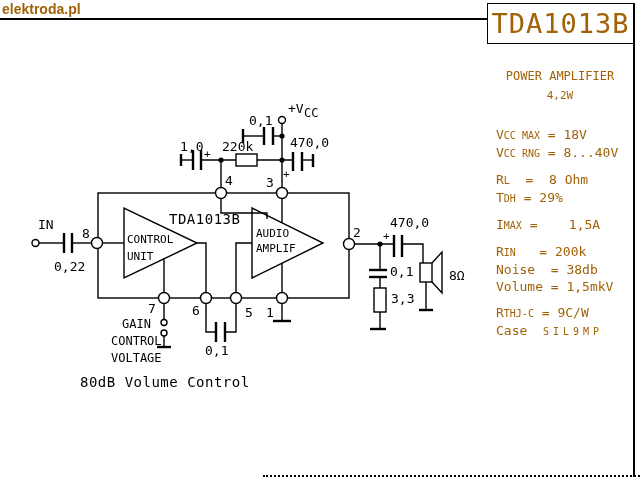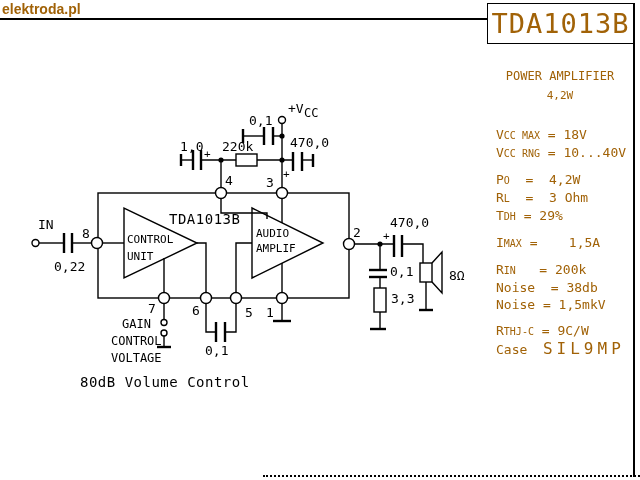--- a/index.html
+++ b/index.html
@@ -12,21 +12,21 @@
              display:flex;align-items:center;justify-content:center;}
   .title-box span{font-size:27px;letter-spacing:1px;}
   .panel-border{position:absolute;left:633px;top:3px;width:0;height:474px;border-left:2px solid #000;}
   .bottom-dotted{position:absolute;left:263px;top:475px;width:377px;height:0;border-top:2px dotted #000;}
   .panel-sub1{position:absolute;left:487px;top:69px;width:146px;text-align:center;font-size:12px;white-space:pre;}
   .panel-sub2{position:absolute;left:487px;top:89px;width:146px;text-align:center;font-size:11px;white-space:pre;}
   .spec-list{position:absolute;left:496px;top:126px;}
   .spec-group{margin-bottom:9px;}
   .spec-line{font-size:13px;line-height:17px;white-space:pre;}
   .spec-line .sub{font-size:10px;}
-  .spec-line .wide{letter-spacing:4px;font-size:16px;}
+  .spec-line .wide{letter-spacing:4px;font-size:10px;}
   svg{position:absolute;left:0;top:0;}
   svg text{fill:#000;font-family:"DejaVu Sans Mono",monospace;}
   .t11{font-size:11px;}
   .t12{font-size:12px;}
   .t13{font-size:13px;}
   .t14{font-size:14px;letter-spacing:0.5px;}
   .wire{stroke:#000;stroke-width:1.4;fill:none;}
   .plate{stroke:#000;stroke-width:2.4;fill:none;}
   .gnd{stroke:#000;stroke-width:2.4;fill:none;}
   .sym{stroke:#000;stroke-width:1.4;fill:#fff;}
@@ -46,34 +46,33 @@
   </div>
   <div class="panel-border"></div>
   <div class="bottom-dotted"></div>
 
   <div class="panel-sub1">POWER AMPLIFIER</div>
   <div class="panel-sub2">4,2W</div>
 
   <div class="spec-list">
       <div class="spec-group">
         <div class="spec-line"><span>V</span><span class="sub">CC MAX</span><span> = 18V</span></div>
-        <div class="spec-line"><span>V</span><span class="sub">CC RNG</span><span> = 10...40V</span></div>
-      </div>
-      <div class="spec-group">
-        <div class="spec-line"><span>P</span><span class="sub">O</span><span>  =  4,2W</span></div>
-        <div class="spec-line"><span>R</span><span class="sub">L</span><span>  =  3 Ohm</span></div>
+        <div class="spec-line"><span>V</span><span class="sub">CC RNG</span><span> = 8...40V</span></div>
+      </div>
+      <div class="spec-group">
+        <div class="spec-line"><span>R</span><span class="sub">L</span><span>  =  8 Ohm</span></div>
         <div class="spec-line"><span>T</span><span class="sub">DH</span><span> = 29%</span></div>
       </div>
       <div class="spec-group">
         <div class="spec-line"><span>I</span><span class="sub">MAX</span><span> =    1,5A</span></div>
       </div>
       <div class="spec-group">
         <div class="spec-line"><span>R</span><span class="sub">IN</span><span>   = 200k</span></div>
         <div class="spec-line"><span>Noise  = 38db</span></div>
-        <div class="spec-line"><span>Noise = 1,5mkV</span></div>
+        <div class="spec-line"><span>Volume = 1,5mkV</span></div>
       </div>
       <div class="spec-group">
         <div class="spec-line"><span>R</span><span class="sub">THJ-C</span><span> = 9C/W</span></div>
         <div class="spec-line"><span>Case  </span><span class="wide">SIL9MP</span></div>
       </div>
     </div>
 
   <svg width="640" height="480" viewBox="0 0 640 480">
 
     <g>

